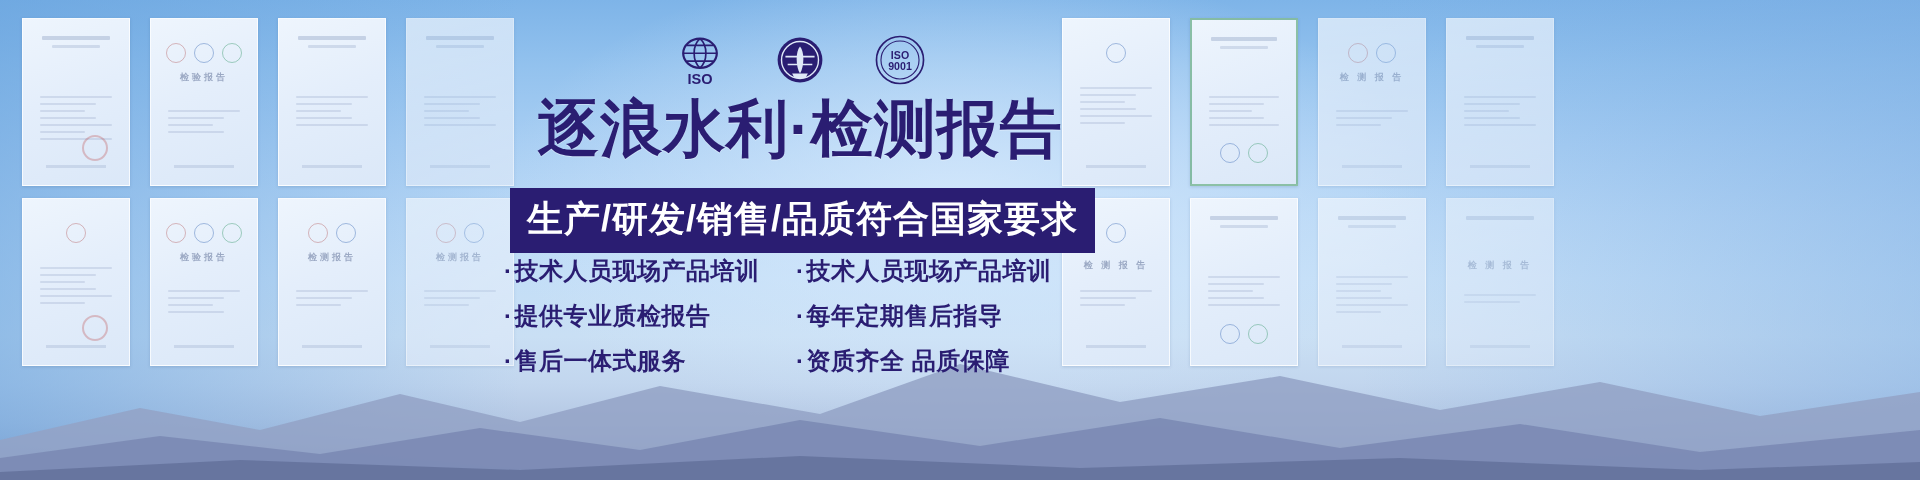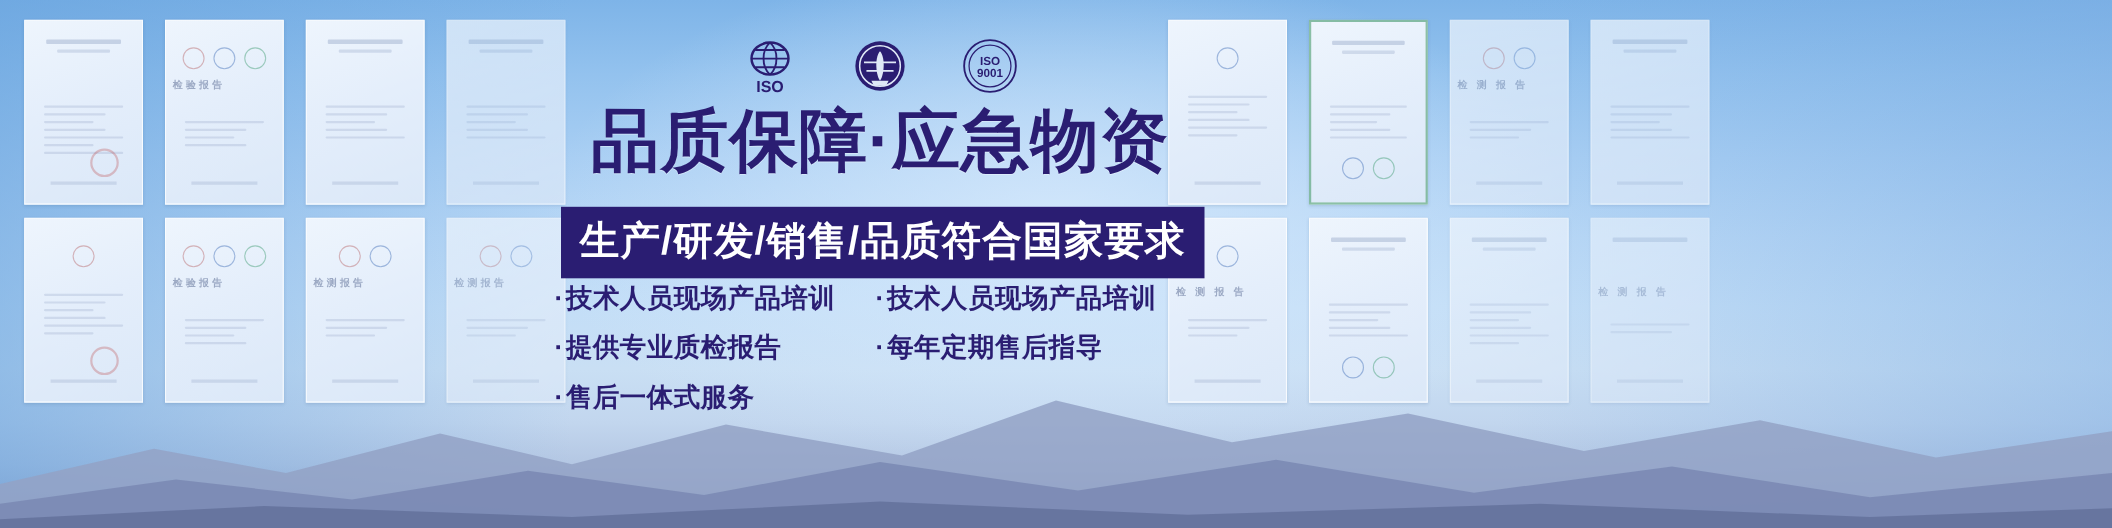--- a/index.html
+++ b/index.html
@@ -56,20 +56,21 @@
   .cert-head {
     position:absolute; left:14%; right:14%; top:7%;
     height:4px; background:rgba(70,95,150,.22); border-radius:1px;
   }
   .cert-sub {
     position:absolute; left:24%; right:24%; top:13%;
     height:3px; background:rgba(70,95,150,.16); border-radius:1px;
   }
   .cert-title {
     position:absolute; left:0; right:0; top:30%;
+    text-align:center;
     color:rgba(52,72,120,.42);
     font-size:9px; letter-spacing:3px; font-weight:bold;
   }
   .cert-lines { position:absolute; left:12%; right:12%; top:46%; }
   .cert-lines i {
     display:block; height:2px; margin-bottom:5px;
     background:rgba(70,95,150,.14); border-radius:1px;
   }
   .cert-lines i:nth-child(2n){ width:78%; }
   .cert-lines i:nth-child(3n){ width:62%; }
@@ -430,26 +431,27 @@
       </svg>
 
       <svg class="iso-badge" viewBox="0 0 100 100">
         <circle cx="50" cy="50" r="42" fill="none" stroke="#2a1d72" stroke-width="3"></circle>
         <circle cx="50" cy="50" r="34" fill="none" stroke="#2a1d72" stroke-width="2"></circle>
         <text x="50" y="48" font-size="19" font-weight="bold" fill="#2a1d72" text-anchor="middle" font-family="Liberation Sans, sans-serif">ISO</text>
         <text x="50" y="68" font-size="19" font-weight="bold" fill="#2a1d72" text-anchor="middle" font-family="Liberation Sans, sans-serif">9001</text>
       </svg>
     </div>
 
-    <div class="main-title">品质保障·应急物资</div>
+    <div class="main-title">逐浪水利·检测报告</div>
 
     <div class="sub-bar">生产/研发/销售/品质符合国家要求</div>
 
     <div class="bullets">
       <div class="bullet"><span class="dot">·</span><span>技术人员现场产品培训</span></div>
       <div class="bullet"><span class="dot">·</span><span>技术人员现场产品培训</span></div>
       <div class="bullet"><span class="dot">·</span><span>提供专业质检报告</span></div>
       <div class="bullet"><span class="dot">·</span><span>每年定期售后指导</span></div>
       <div class="bullet"><span class="dot">·</span><span>售后一体式服务</span></div>
+      <div class="bullet"><span class="dot">·</span><span>资质齐全 品质保障</span></div>
     </div>
 
   </div>
 </div>
 
 </body></html>

